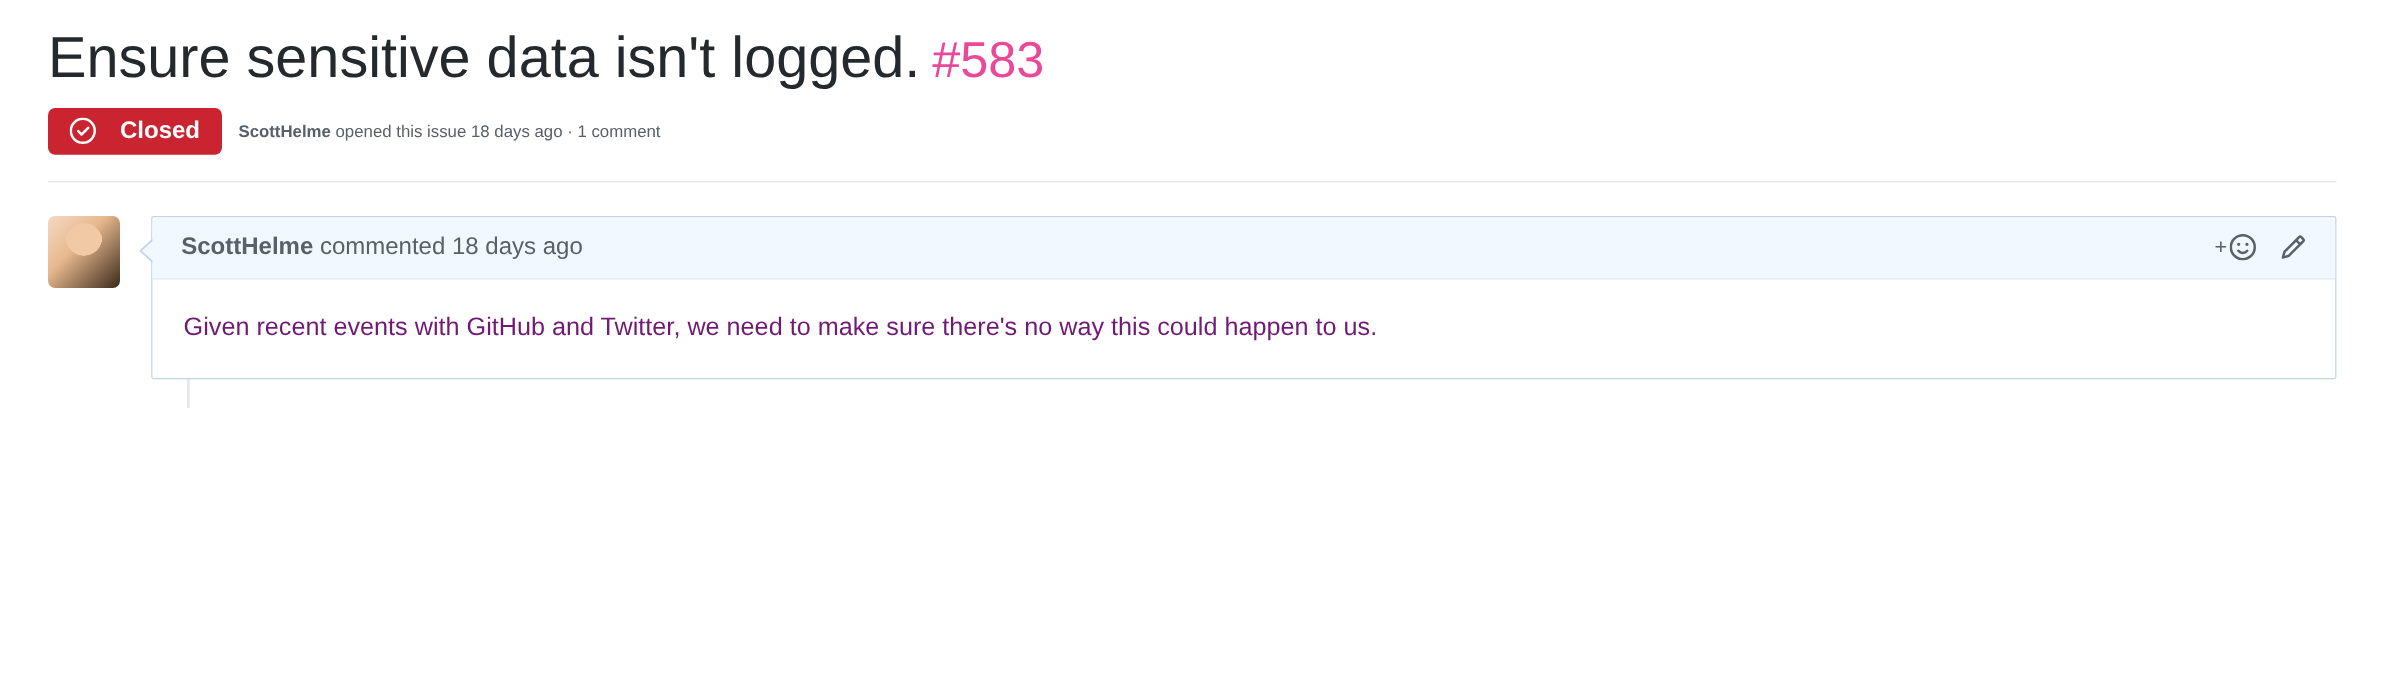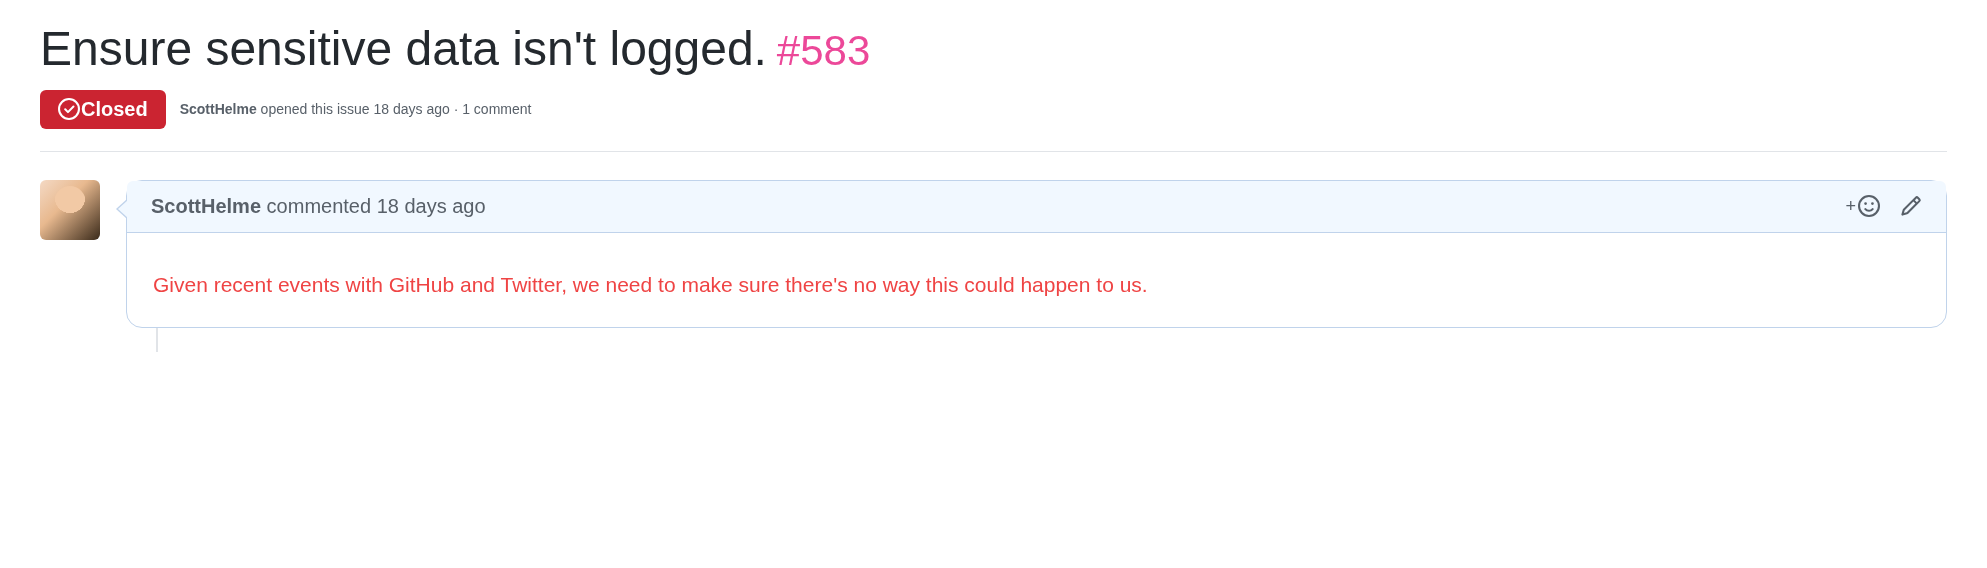--- a/index.html
+++ b/index.html
@@ -30,21 +30,21 @@
     display: flex;
     align-items: center;
     gap: 14px;
     padding-bottom: 22px;
     border-bottom: 1px solid #e1e4e8;
     margin-bottom: 28px;
   }
   .state-badge {
     display: inline-flex;
     align-items: center;
-    gap: 1px;
+    gap: 20px;
     background: #cb2431;
     color: #fff;
     font-size: 20px;
     font-weight: 600;
     padding: 8px 18px;
     border-radius: 6px;
   }
   .state-badge svg {
     width: 22px;
     height: 22px;
@@ -76,21 +76,21 @@
     content: "";
     position: absolute;
     top: 6px; left: 14px;
     width: 32px; height: 34px;
     background: radial-gradient(circle at 50% 35%, #f2c9a5 0%, #f2c9a5 55%, transparent 56%);
     border-radius: 50%;
   }
   .comment-box {
     flex: 1;
     border: 1px solid #c0d3eb;
-    border-radius: 16px;
+    border-radius: 2px;
     position: relative;
   }
   .comment-box::before {
     content: "";
     position: absolute;
     top: 18px;
     left: -11px;
     width: 0; height: 0;
     border-top: 10px solid transparent;
     border-bottom: 10px solid transparent;
@@ -138,23 +138,23 @@
     font-size: 18px;
     line-height: 1;
   }
   .reaction-btn svg, .edit-btn svg {
     width: 22px;
     height: 22px;
     fill: #586069;
   }
   .edit-btn { cursor: pointer; display:inline-flex; }
   .comment-body {
-    padding: 40px 26px 30px 26px;
+    padding: 28px 26px 30px 26px;
     font-size: 21px;
-    color: #ef4444;
+    color: #701a75;
   }
   .timeline-tail {
     width: 2px;
     height: 24px;
     background: #e1e4e8;
     margin-left: 116px;
   }
 </style>
 </head>
 <body>

